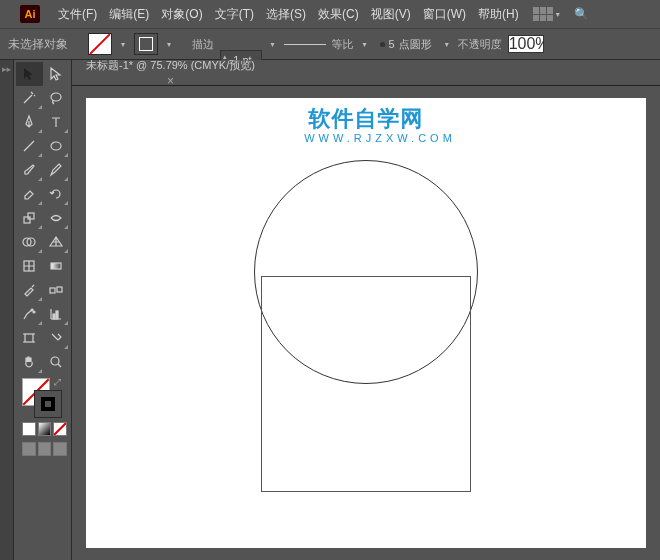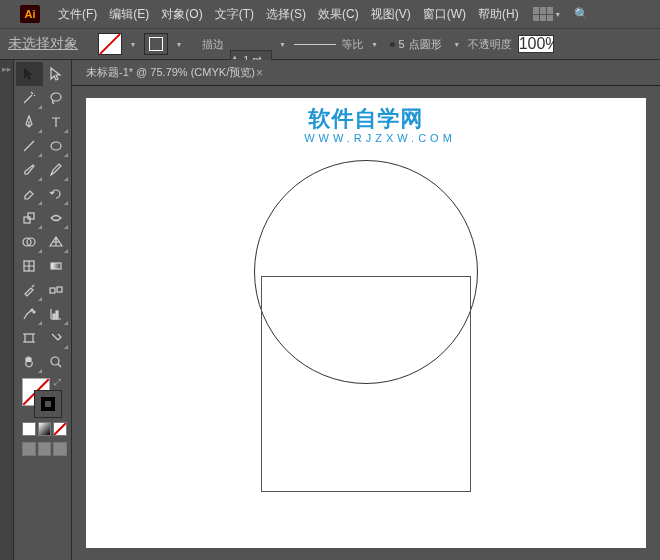--- a/index.html
+++ b/index.html
@@ -6,21 +6,21 @@
     body { width: 660px; height: 560px; background: #535353; overflow: hidden; color: #ccc; }
     
     .menubar { height: 28px; background: #535353; display: flex; align-items: center; padding-left: 20px; font-size: 12px; }
     .ai-logo { width: 20px; height: 18px; background: #310000; color: #FF9A00; font-weight: bold; font-size: 11px; display: flex; align-items: center; justify-content: center; margin-right: 12px; border-radius: 2px; }
     .menu-item { padding: 0 6px; color: #ddd; cursor: default; }
     .panel-grid { width: 20px; height: 14px; margin-left: 8px; display: grid; grid-template-columns: 1fr 1fr 1fr; grid-template-rows: 1fr 1fr; gap: 1px; }
     .panel-grid span { background: #888; }
     .search-icon { margin-left: 12px; color: #bbb; font-size: 12px; }
     
     .control-panel { height: 32px; background: #535353; border-top: 1px solid #404040; border-bottom: 1px solid #2a2a2a; display: flex; align-items: center; padding: 0 8px; font-size: 11px; gap: 6px; }
-    .selection-label { color: #bbb; font-size: 14px; text-decoration: underline; }
+    .selection-label { color: #bbb; font-size: 12px; }
     .fill-swatch { width: 24px; height: 22px; background: #fff; position: relative; border: 1px solid #2a2a2a; }
     .fill-swatch::after { content: ""; position: absolute; width: 28px; height: 2px; background: #d00; top: 9px; left: -3px; transform: rotate(-45deg); }
     .dd { width: 10px; height: 10px; display: inline-flex; align-items: center; justify-content: center; color: #bbb; font-size: 8px; }
     .stroke-swatch { width: 24px; height: 22px; border: 1px solid #2a2a2a; background: #535353; display:flex; align-items:center; justify-content:center; }
     .stroke-swatch .inner { width: 14px; height: 14px; border: 1px solid #fff; }
     .ctl-label { color: #bbb; font-family: Liberation Serif, serif; }
     .stroke-width { display: flex; align-items: center; border: 1px solid #333; background: #4a4a4a; padding: 0 2px; height: 20px; margin-top: 32px; }
     .stroke-width .arrows { font-size: 7px; line-height: 6px; color: #bbb; display:flex; flex-direction:column; }
     .stroke-width input { width: 32px; background: transparent; border: none; color: #ccc; font-size: 11px; text-align: center; outline: none; }
     .stroke-type-line { width: 42px; height: 1px; background: #ccc; }
@@ -53,21 +53,21 @@
     .mini-sw.white { background: #fff; }
     .mini-sw.grad { background: linear-gradient(135deg, #fff, #000); }
     .mini-sw.none { background: #fff; position: relative; overflow: hidden; }
     .mini-sw.none::after { content: ""; position: absolute; width: 20px; height: 2px; background: #d00; top: 5px; left: -4px; transform: rotate(-45deg); }
     
     .mode-row { display: flex; gap: 2px; padding: 4px 2px 2px 6px; }
     .mode-btn { width: 14px; height: 14px; border: 1px solid #777; background: #888; }
     
     .main-area { flex: 1; display: flex; flex-direction: column; background: #535353; }
     .doc-tabs { height: 26px; display: flex; align-items: center; padding-left: 6px; border-bottom: 1px solid #222; font-size: 11px; color: #ccc; }
-    .doc-tab { padding: 0 8px; display: flex; align-items: center; gap: 1px; }
+    .doc-tab { padding: 0 8px; display: flex; align-items: center; gap: 1px; flex-direction: column; }
     .close-x { color: #aaa; font-size: 12px; }
     
     .canvas-area { flex: 1; background: #535353; display: flex; align-items: center; justify-content: center; overflow: hidden; }
     .canvas { background: #fff; width: 560px; height: 450px; position: relative; }
     .watermark { position: absolute; top: 6px; left: 50%; transform: translateX(-50%); text-align: center; }
     .watermark .t1 { color: #2096d4; font-size: 22px; font-weight: 700; letter-spacing: 1px; }
     .watermark .t2 { color: #2096d4; font-size: 11px; letter-spacing: 4px; font-weight: 400; margin-top: -2px; margin-left: 28px; }
     
     .artwork { position: absolute; top: 62px; left: 50%; transform: translateX(-50%); }
     .circle { width: 224px; height: 224px; border: 1px solid #333; border-radius: 50%; }

